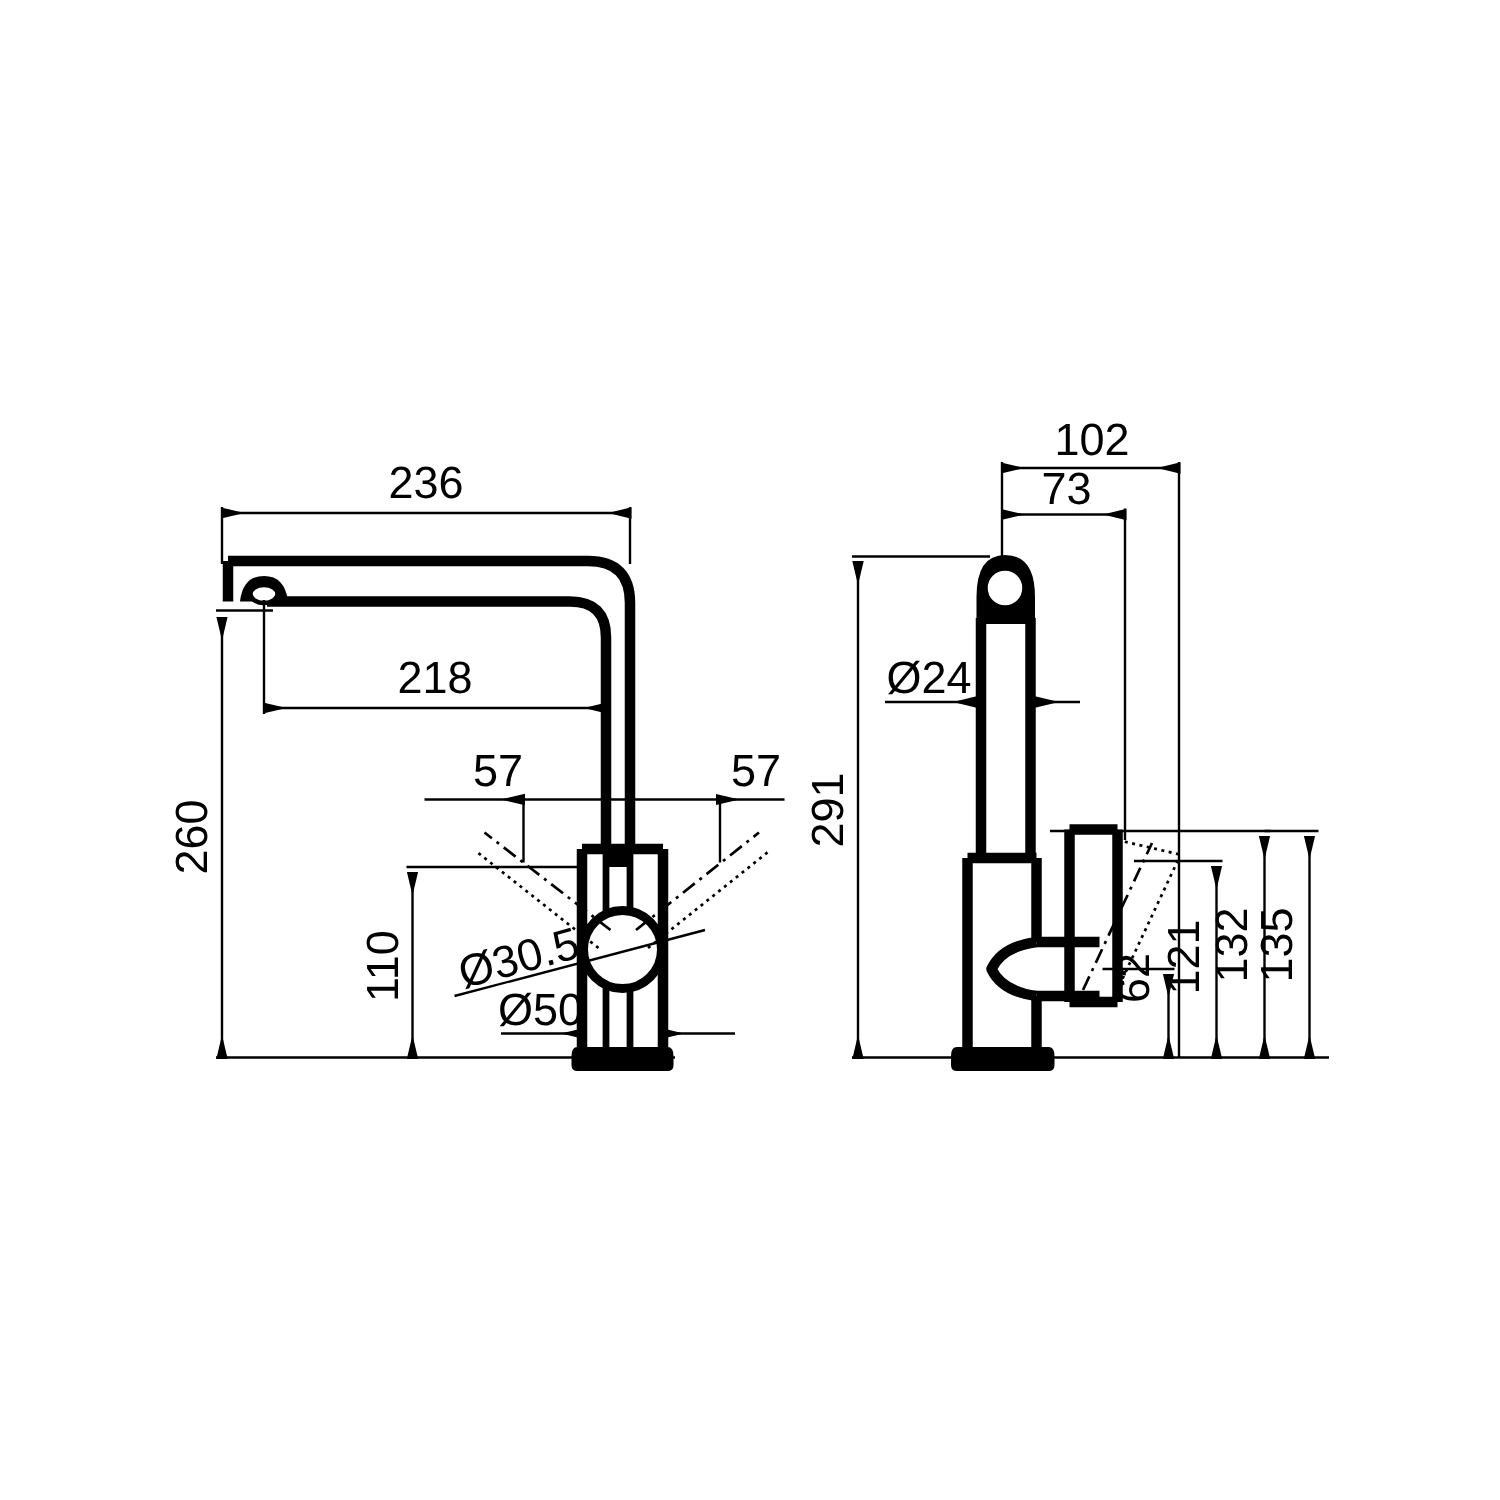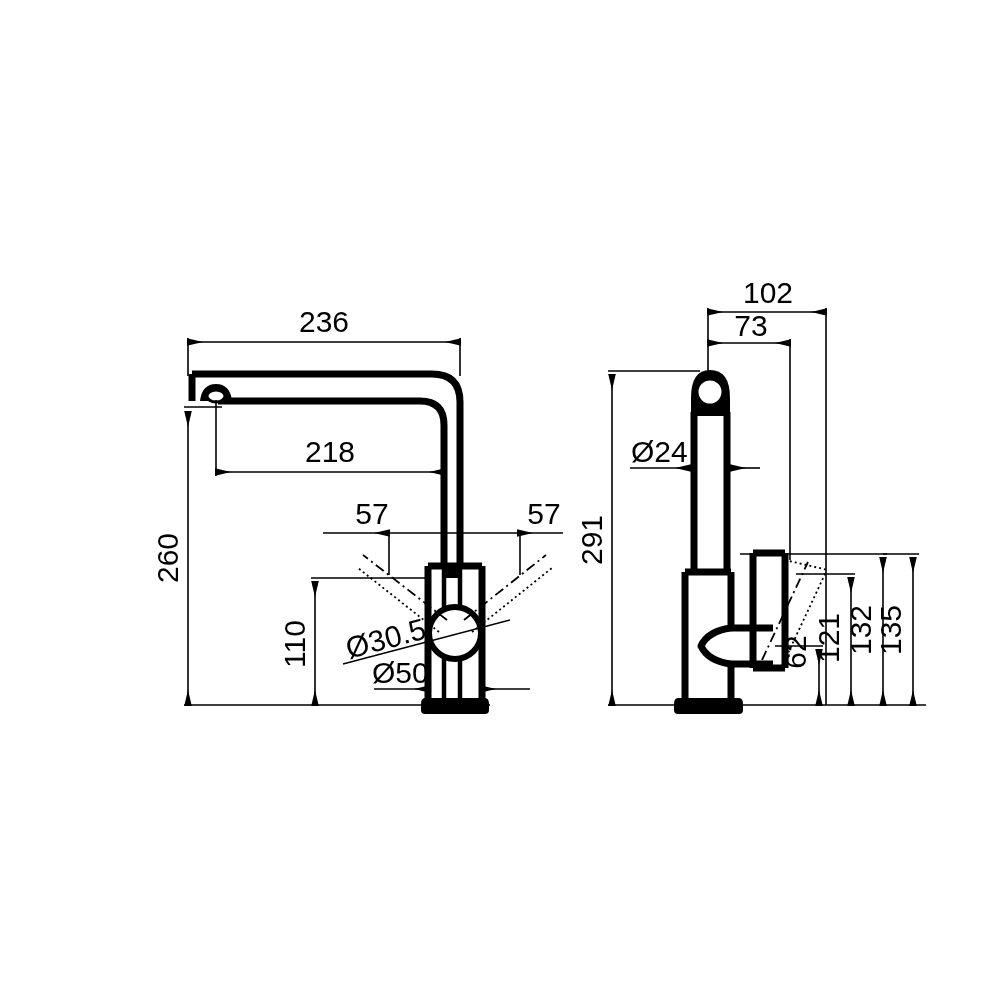--- a/index.html
+++ b/index.html
@@ -12,21 +12,20 @@
     width: 1000px;
     height: 1000px;
     font-family: "Liberation Sans", sans-serif;
     overflow: hidden;
   }
   #drawing-root {
     position: relative;
     width: 904px;
     height: 1000px;
     background: #ffffff;
-    padding-left: 40px;
   }
   svg.drawing {
     display: block;
     width: 1000px;
     height: 1000px;
   }
   .dim-text {
     font-family: "Liberation Sans", sans-serif;
     font-size: 30px;
     fill: #000000;

